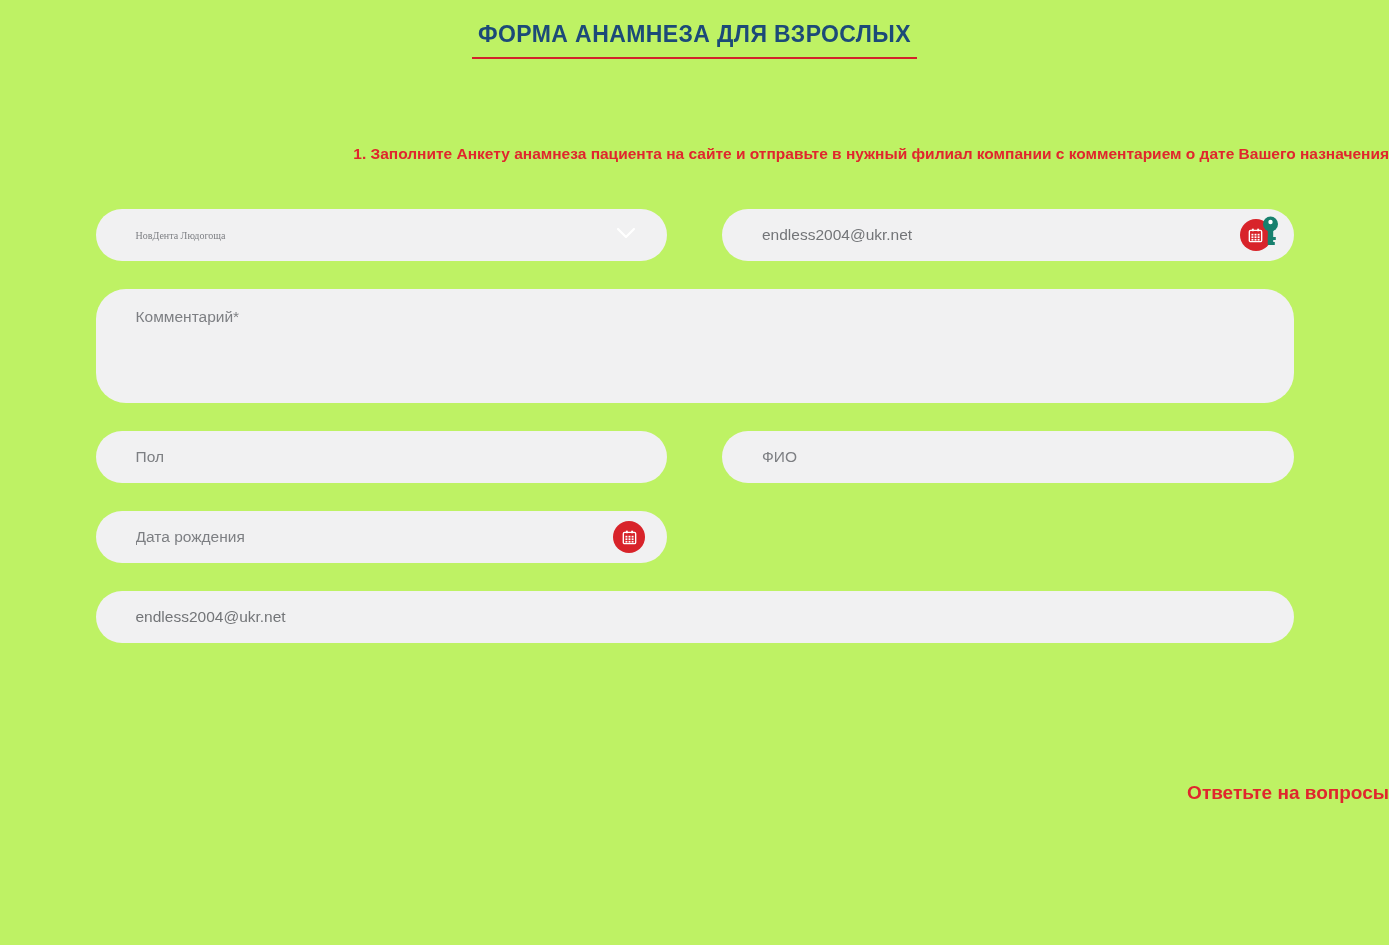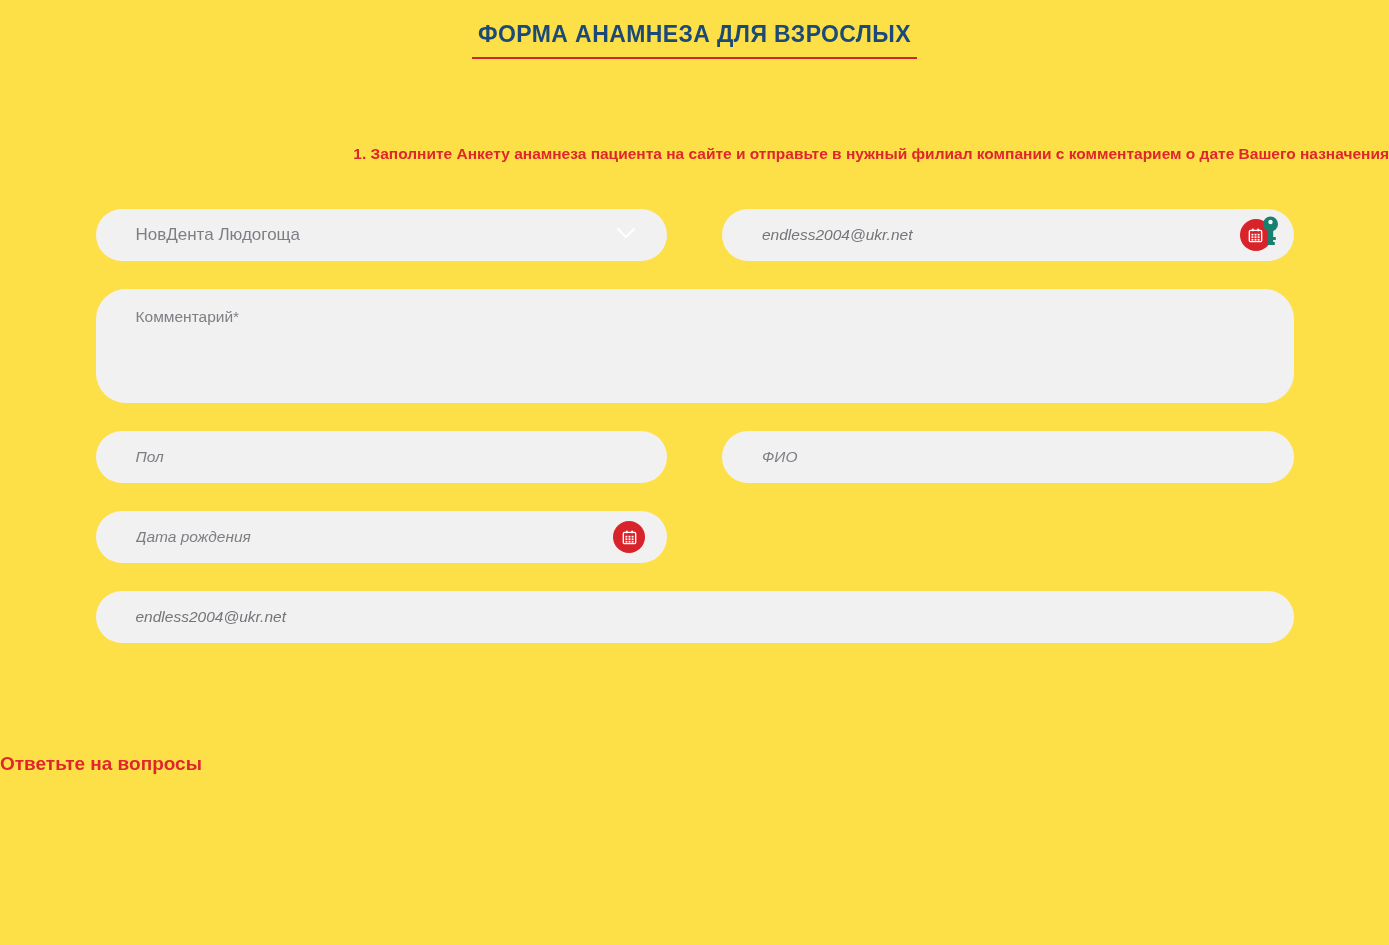--- a/index.html
+++ b/index.html
@@ -3,21 +3,21 @@
 <meta charset="utf-8">
 <style>
   * { box-sizing: border-box; margin: 0; padding: 0; }
   html, body { background: #ffffff; }
   body { font-family: "Liberation Sans", sans-serif; }
 
   .page {
     width: 1389px;
     height: 945px;
     margin: 0 auto;
-    background: #fde047;
+    background: #bef264;
     position: relative;
     overflow: hidden;
   }
 
   
   .page-header { padding-top: 21px; text-align: center; }
   .page-title {
     color: #1c4a78;
     font-size: 23px;
     font-weight: 700;
@@ -62,21 +62,20 @@
   }
   .field input {
     flex: 1;
     background: transparent;
     border: none;
     outline: none;
     font-family: "Liberation Sans", sans-serif;
     font-size: 15.5px;
     color: #737578;
     padding: 0;
-    font-style: italic;
   }
   .field input::placeholder,
   .field textarea::placeholder { color: #7d7f83; opacity: 1; }
 
   .field.textarea-field {
     height: 114px;
     border-radius: 30px;
     align-items: flex-start;
     padding-top: 19px;
   }
@@ -87,22 +86,23 @@
     border: none;
     outline: none;
     resize: none;
     font-family: "Liberation Sans", sans-serif;
     font-size: 15.5px;
     color: #737578;
   }
 
   .select-value {
     flex: 1;
-    font-size: 17px;
+    font-size: 10px;
     color: #7d7f83;
+    font-family: Liberation Serif, serif;
   }
   .field.select { cursor: pointer; }
   .chevron { flex: 0 0 auto; margin-right: 8px; }
 
   
   .icon-btn {
     flex: 0 0 auto;
     width: 32px;
     height: 32px;
     border-radius: 50%;
@@ -118,22 +118,22 @@
     position: absolute;
     right: -8px;
     top: -3px;
     width: 19px;
     height: 34px;
     cursor: pointer;
   }
 
   
   .section-heading {
-    margin-top: 82px;
-    text-align: left;
+    margin-top: 111px;
+    text-align: right;
     color: #e0262d;
     font-size: 19px;
     font-weight: 700;
   }
 </style>
 </head>
 <body>
 
 <div class="page">
 

